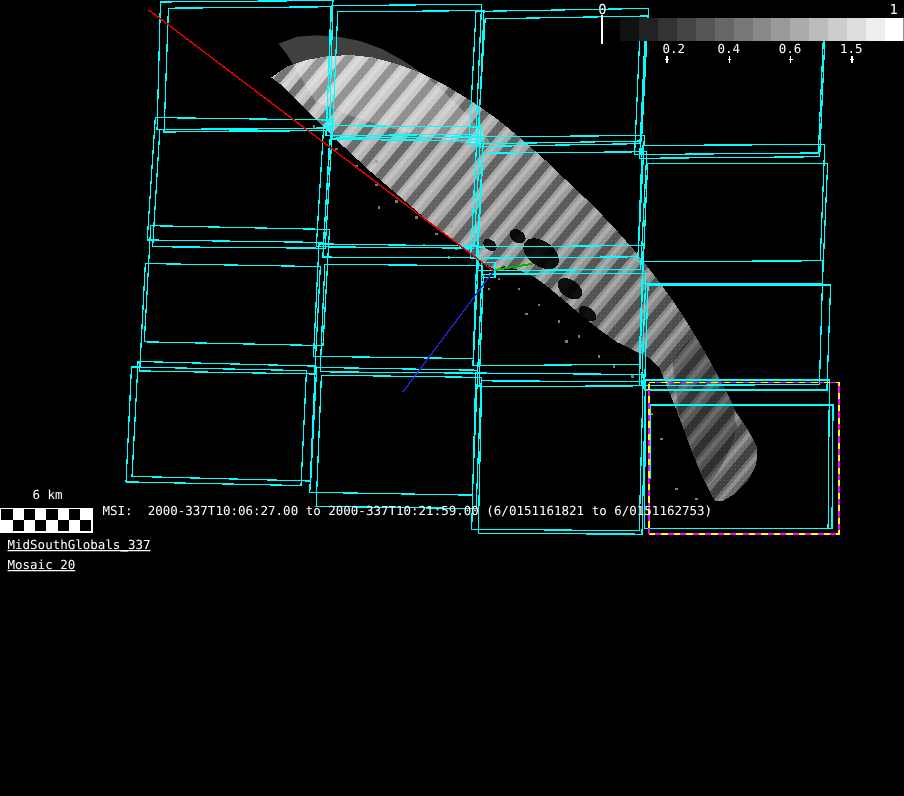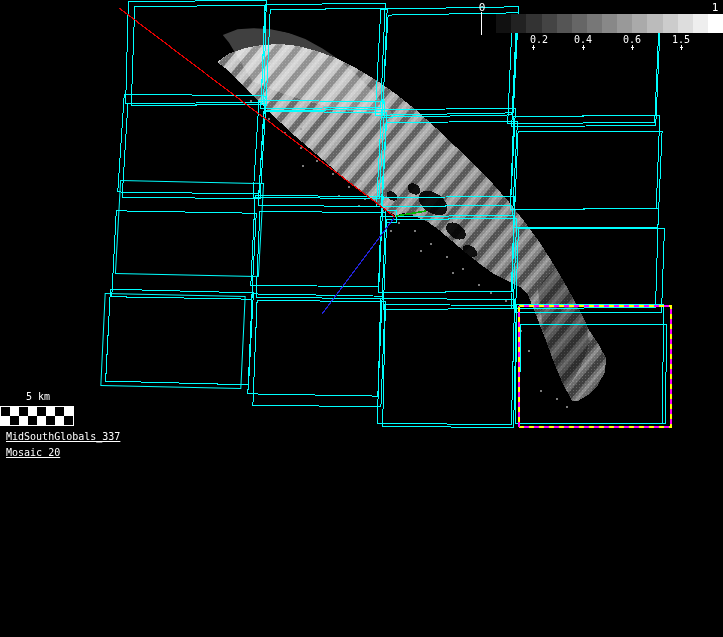--- a/index.html
+++ b/index.html
@@ -159,22 +159,23 @@
         <rect x="10" y="416" width="9" height="9" fill="#000"></rect>
         <rect x="19" y="416" width="9" height="9" fill="#fff"></rect>
         <rect x="28" y="416" width="9" height="9" fill="#000"></rect>
         <rect x="37" y="416" width="9" height="9" fill="#fff"></rect>
         <rect x="46" y="416" width="9" height="9" fill="#000"></rect>
         <rect x="55" y="416" width="9" height="9" fill="#fff"></rect>
         <rect x="64" y="416" width="9" height="9" fill="#000"></rect>
       </g>
     </svg>
 
-  <div class="scale-label" style="left:14px;top:391px;">5 km</div>
+  <div class="scale-label" style="left:14px;top:391px;">6 km</div>
 
+  <div class="txt" style="left:82px;top:403px;">MSI:  2000-337T10:06:27.00 to 2000-337T10:21:59.00 (6/0151161821 to 6/0151162753)</div>
 
   <div class="info" style="top:429px;">MidSouthGlobals_337</div>
   <div class="info" style="top:445px;">Mosaic 20</div>
 
   <div class="cb-end" style="left:475px;top:1px;">0</div>
   <div class="cb-end" style="left:708px;top:1px;">1</div>
   <div class="tick-label" style="left:518px;top:34px;text-align:right;">0.2</div>
   <div class="tick-label" style="left:568px;top:34px;">0.4</div>
   <div class="tick-label" style="left:617px;top:34px;">0.6</div>
   <div class="tick-label" style="left:666px;top:34px;">1.5</div>

